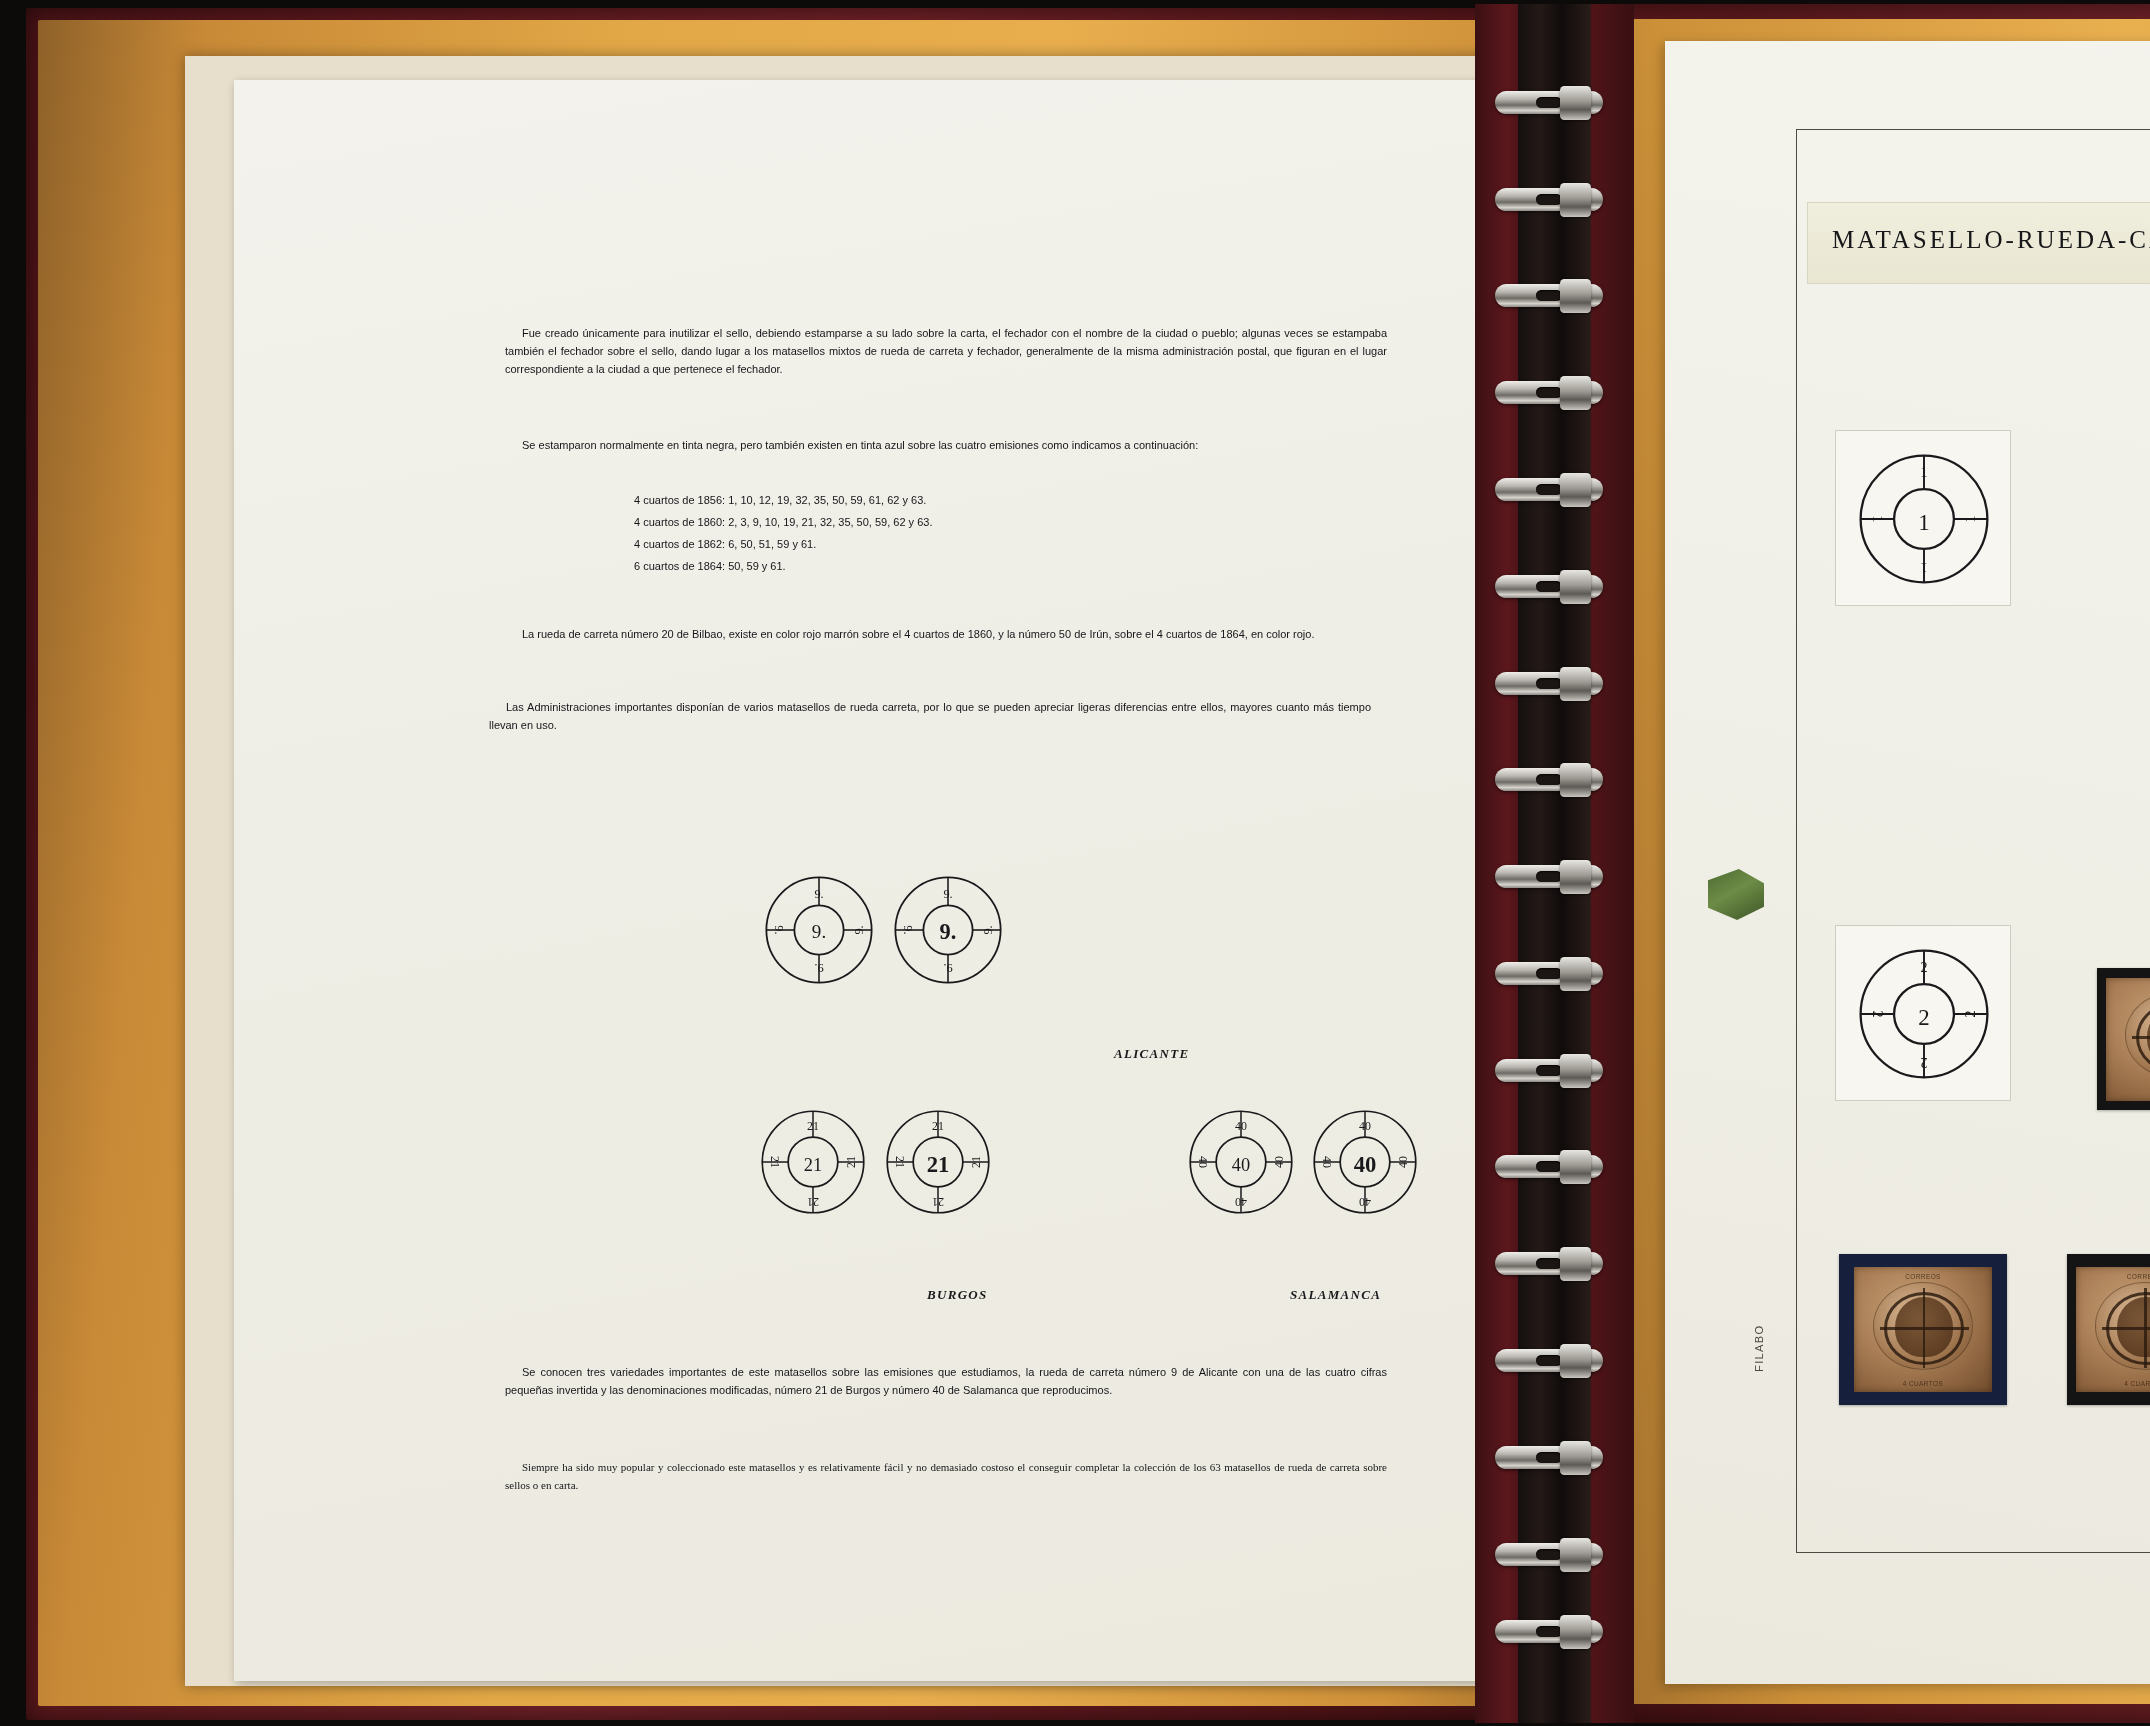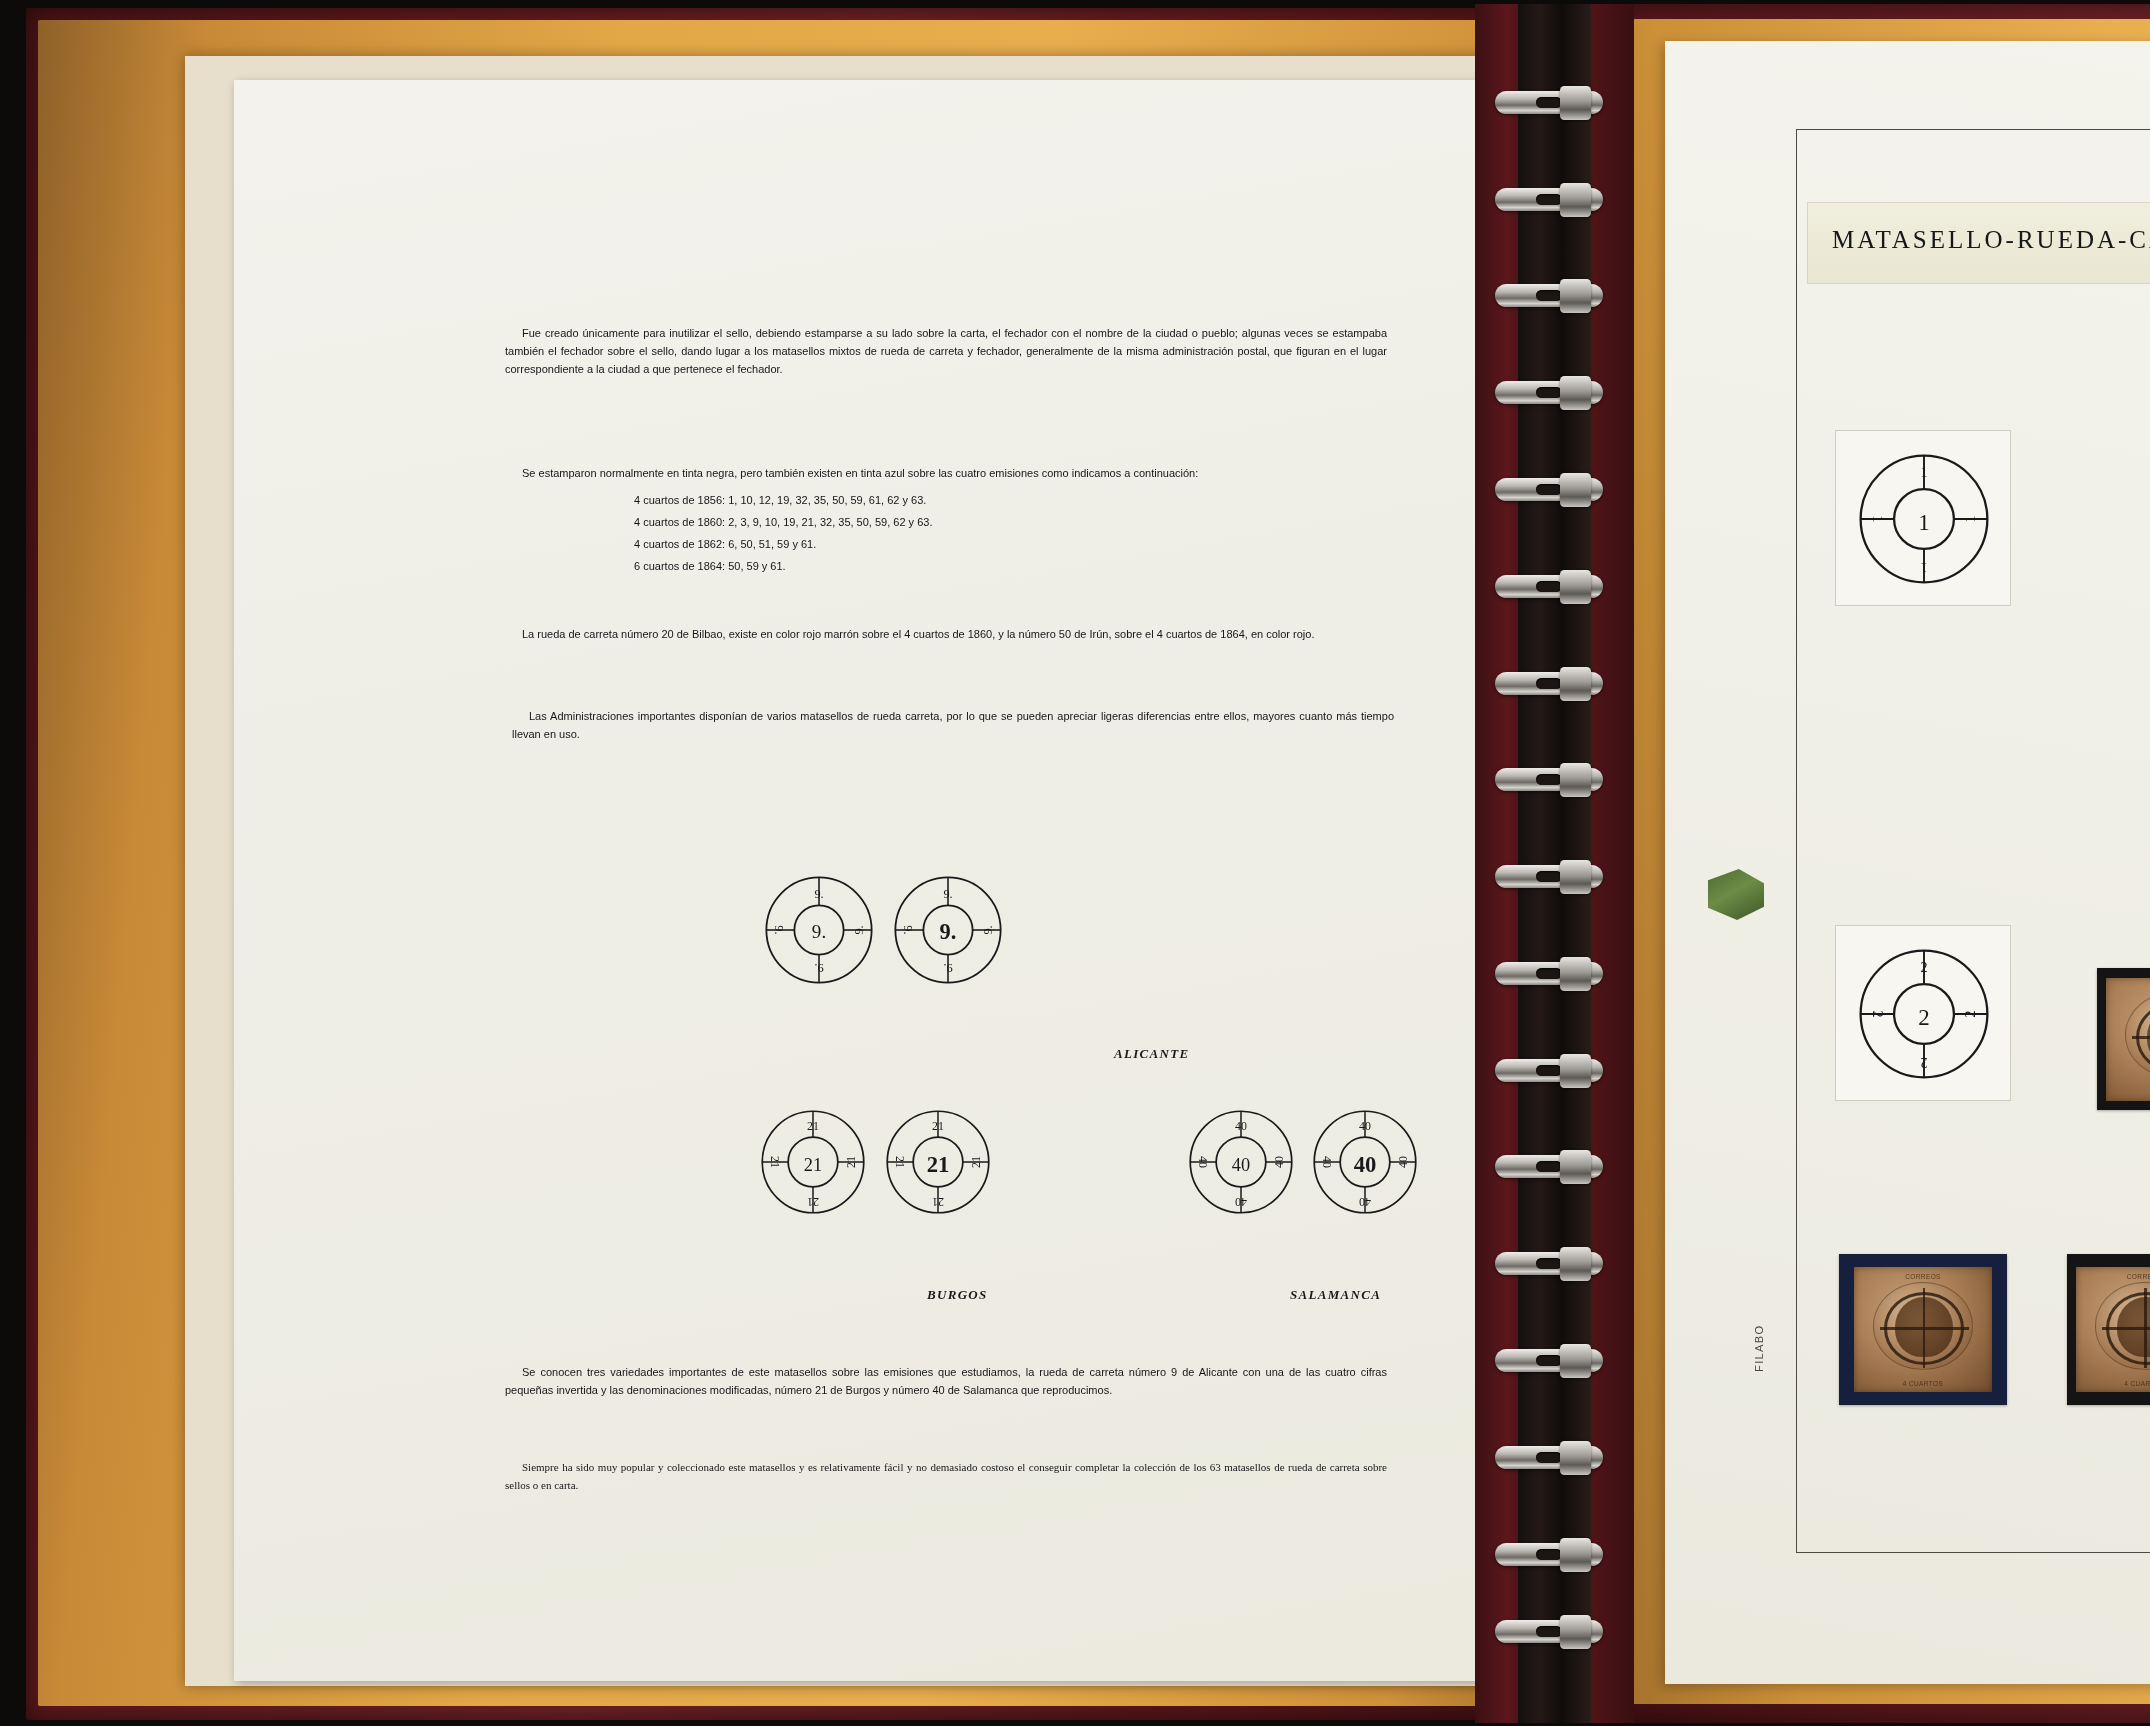--- a/index.html
+++ b/index.html
@@ -235,35 +235,35 @@
   <div class="cover-right"></div>
   <div class="cover-right-inner"></div>
 
   <div class="page-left-shadow"></div>
   <div class="page-left">
 
     <div class="text-block tb-indent" style="left:271px; top:245px; width:882px;">
       <p>Fue creado únicamente para inutilizar el sello, debiendo estamparse a su lado sobre la carta, el fechador con el nombre de la ciudad o pueblo; algunas veces se estampaba también el fechador sobre el sello, dando lugar a los matasellos mixtos de rueda de carreta y fechador, generalmente de la misma administración postal, que figuran en el lugar correspondiente a la ciudad a que pertenece el fechador.</p>
     </div>
 
-    <div class="text-block tb-indent" style="left:271px; top:357px; width:882px;margin-top:28px;">
+    <div class="text-block tb-indent" style="left:271px; top:357px; width:882px;">
       <p>Se estamparon normalmente en tinta negra, pero también existen en tinta azul sobre las cuatro emisiones como indicamos a continuación:</p>
     </div>
 
     <div class="list-lines" style="left:400px; top:409px; width:757px;">
       <div>4 cuartos de 1856: 1, 10, 12, 19, 32, 35, 50, 59, 61, 62 y 63.</div>
       <div>4 cuartos de 1860: 2, 3, 9, 10, 19, 21, 32, 35, 50, 59, 62 y 63.</div>
       <div>4 cuartos de 1862: 6, 50, 51, 59 y 61.</div>
       <div>6 cuartos de 1864: 50, 59 y 61.</div>
     </div>
 
     <div class="text-block tb-indent" style="left:271px; top:546px; width:882px;">
       <p>La rueda de carreta número 20 de Bilbao, existe en color rojo marrón sobre el 4 cuartos de 1860, y la número 50 de Irún, sobre el 4 cuartos de 1864, en color rojo.</p>
     </div>
-    <div class="text-block tb-indent" style="left:278px; top:619px; width:882px;margin-top:9px;">
+    <div class="text-block tb-indent" style="left:255px; top:619px; width:882px;">
       <p>Las Administraciones importantes disponían de varios matasellos de rueda carreta, por lo que se pueden apreciar ligeras diferencias entre ellos, mayores cuanto más tiempo llevan en uso.</p>
     </div>
 
     <div class="mark" style="left:529px; top:794px;">
       <svg width="112" height="112" viewBox="0 0 100 100">
         <circle cx="50" cy="50" r="47" fill="none" stroke="#1a1a1c" stroke-width="1.6"></circle>
         <circle cx="50" cy="50" r="22" fill="none" stroke="#1a1a1c" stroke-width="1.6"></circle>
         <line x1="50" y1="3" x2="50" y2="28" stroke="#1a1a1c" stroke-width="1.4"></line>
         <line x1="50" y1="72" x2="50" y2="97" stroke="#1a1a1c" stroke-width="1.4"></line>
         <line x1="3" y1="50" x2="28" y2="50" stroke="#1a1a1c" stroke-width="1.4"></line>

